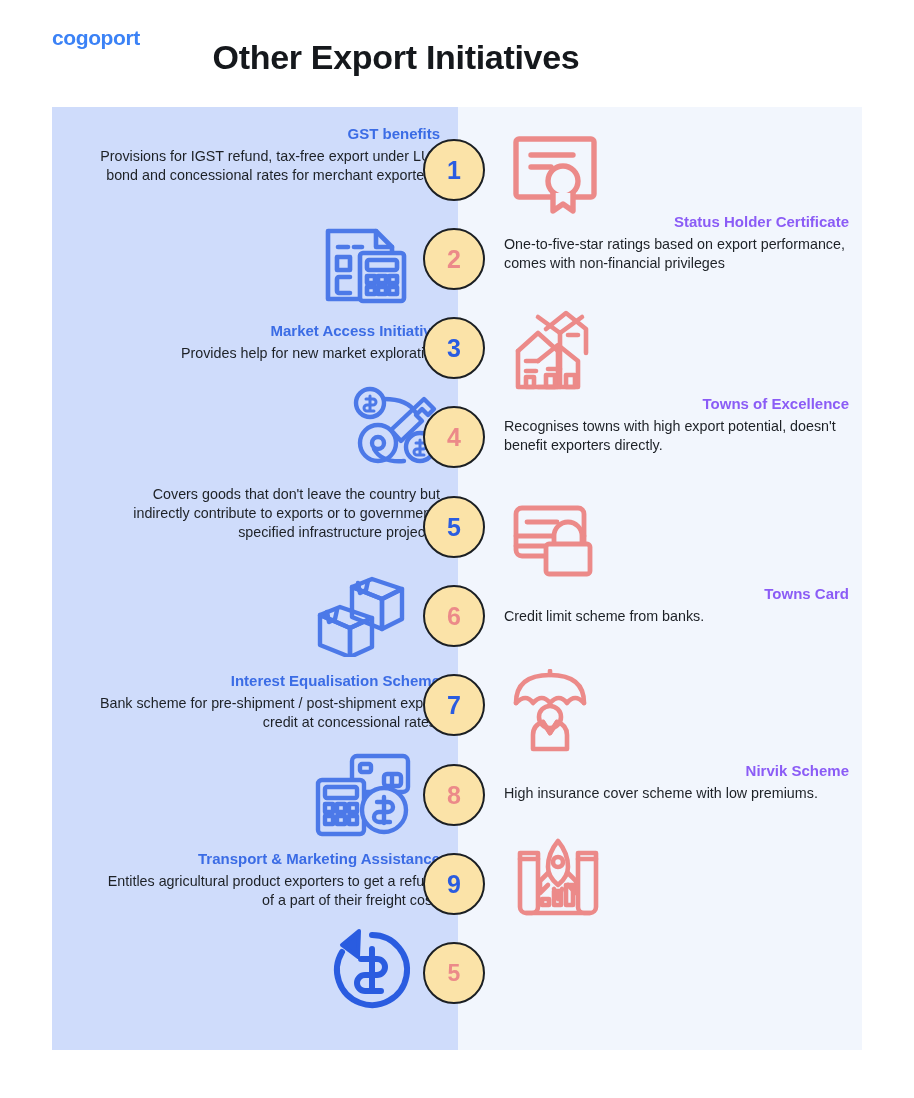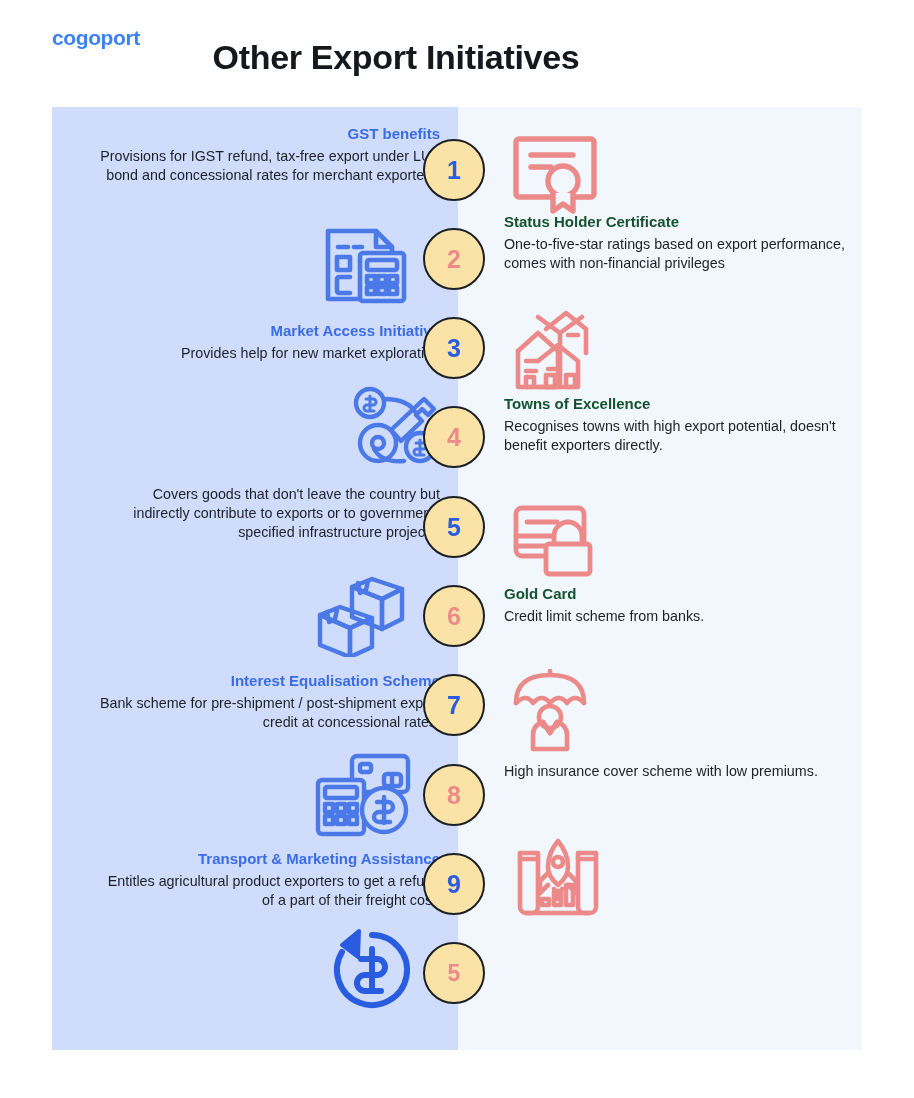--- a/index.html
+++ b/index.html
@@ -38,21 +38,21 @@
   }
   .txt-right{
     position:absolute;text-align:left;
     left:452px;width:345px;
   }
   .head{
     font-size:15px;font-weight:bold;line-height:1.24;
     margin:0 0 3px 0;
   }
   .head.blue{color:#3b6ce5;}
-  .head.red{color:#14532d;}
+  .head.red{color:#8b5cf6;text-align:right;}
   .desc{
     font-size:14.3px;line-height:1.33;color:#1d2126;margin:0;
   }
 
   
   .badge{
     position:absolute;left:371px;
     width:62px;height:62px;border-radius:50%;
     background:#fbe3a8;border:2.2px solid #1b1f23;
     box-sizing:border-box;
@@ -196,21 +196,21 @@
     <svg width="100" height="80" viewBox="0 0 100 80" fill="none" stroke="#ec8a89" stroke-width="4.8" stroke-linecap="round" stroke-linejoin="round">
       <rect x="6" y="8" width="68" height="48" rx="6"></rect>
       <line x1="17" y1="22" x2="47" y2="22"></line>
       <line x1="6" y1="36" x2="74" y2="36"></line>
       <line x1="6" y1="46" x2="44" y2="46"></line>
       <path d="M44 44 v-8 a14 14 0 0 1 28 0 v8" fill="#f2f6fd"></path>
       <rect x="36" y="44" width="44" height="30" rx="3" fill="#f2f6fd"></rect>
     </svg>
   </div>
   <div class="txt-right" style="top:478px;">
-    <p class="head red">Gold Card</p>
+    <p class="head red">Towns Card</p>
     <p class="desc">Credit limit scheme from banks.</p>
   </div>
 
   <div class="icon" style="left:258px;top:466px;">
     <svg width="98" height="84" viewBox="0 0 98 84" fill="none" stroke="#4c79e8" stroke-width="4.4" stroke-linecap="round" stroke-linejoin="round">
       <path d="M42 14 L62 6 L92 16 L72 26 Z"></path>
       <path d="M42 14 V44 L72 56 V26 Z"></path>
       <path d="M72 26 L92 16 V46 L72 56 Z"></path>
       <path d="M48 10 L50 20 L56 17 L58 8"></path>
       <path d="M10 42 L30 34 L62 45 L40 55 Z"></path>
@@ -229,20 +229,21 @@
     <svg width="92" height="84" viewBox="0 0 92 84" fill="none" stroke="#ec8a89" stroke-width="4.6" stroke-linecap="round" stroke-linejoin="round">
       <path d="M6 34 q0-28 34-28 q34 0 34 28"></path>
       <path d="M6 34 q10-10 17 0 q9-10 17 0 q9-10 17 0 q8-10 17 0"></path>
       <circle cx="40" cy="48" r="11"></circle>
       <path d="M40 6 v-4"></path>
       <path d="M23 80 v-14 q0-10 10-13 l7 11 l7-11 q10 3 10 13 v14 Z"></path>
       <path d="M33 53 l7 11 l7-11"></path>
     </svg>
   </div>
   <div class="txt-right" style="top:655px;">
+    <p class="head red">Nirvik Scheme</p>
     <p class="desc">High insurance cover scheme with low premiums.</p>
   </div>
 
   <div class="icon" style="left:262px;top:645px;">
     <svg width="100" height="86" viewBox="0 0 100 86" fill="none" stroke="#4c79e8" stroke-width="4.4" stroke-linecap="round" stroke-linejoin="round">
       <rect x="38" y="4" width="56" height="36" rx="5"></rect>
       <rect x="46" y="12" width="11" height="8" rx="2"></rect>
       <rect x="70" y="22" width="17" height="12" rx="3"></rect>
       <line x1="78" y1="24" x2="78" y2="32"></line>
       <rect x="4" y="28" width="46" height="54" rx="4" fill="#cfdcfb"></rect>

